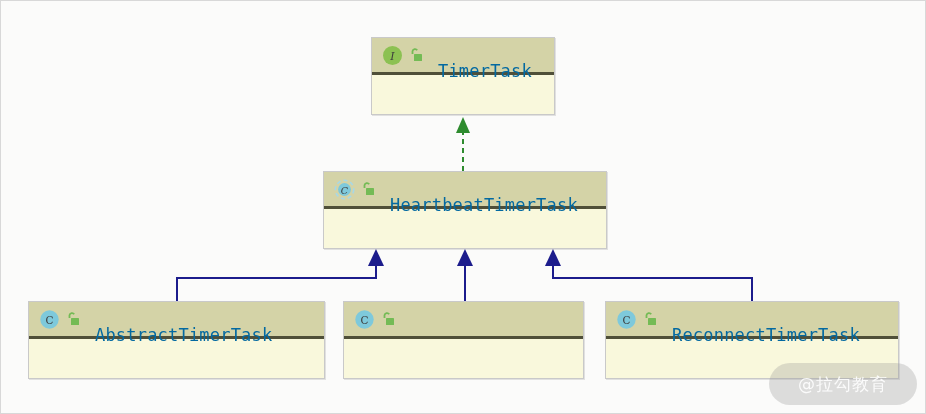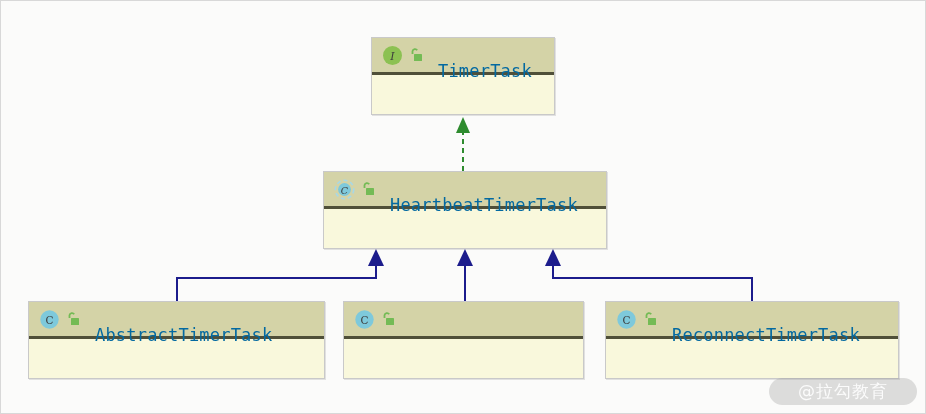--- a/index.html
+++ b/index.html
@@ -78,21 +78,21 @@
     margin-left: 5px;
   }
   .lock-icon svg { display: block; }
 
   
   #watermark {
     position: absolute;
     right: 8px;
     bottom: 8px;
     width: 148px;
-    height: 27px;
+    height: 42px;
     border-radius: 21px;
     background: rgba(150,150,150,0.30);
     display: flex;
     align-items: center;
     justify-content: center;
     color: rgba(255,255,255,0.88);
     font-size: 17px;
     font-family: "DejaVu Sans", sans-serif;
     letter-spacing: 1px;
     pointer-events: none;

